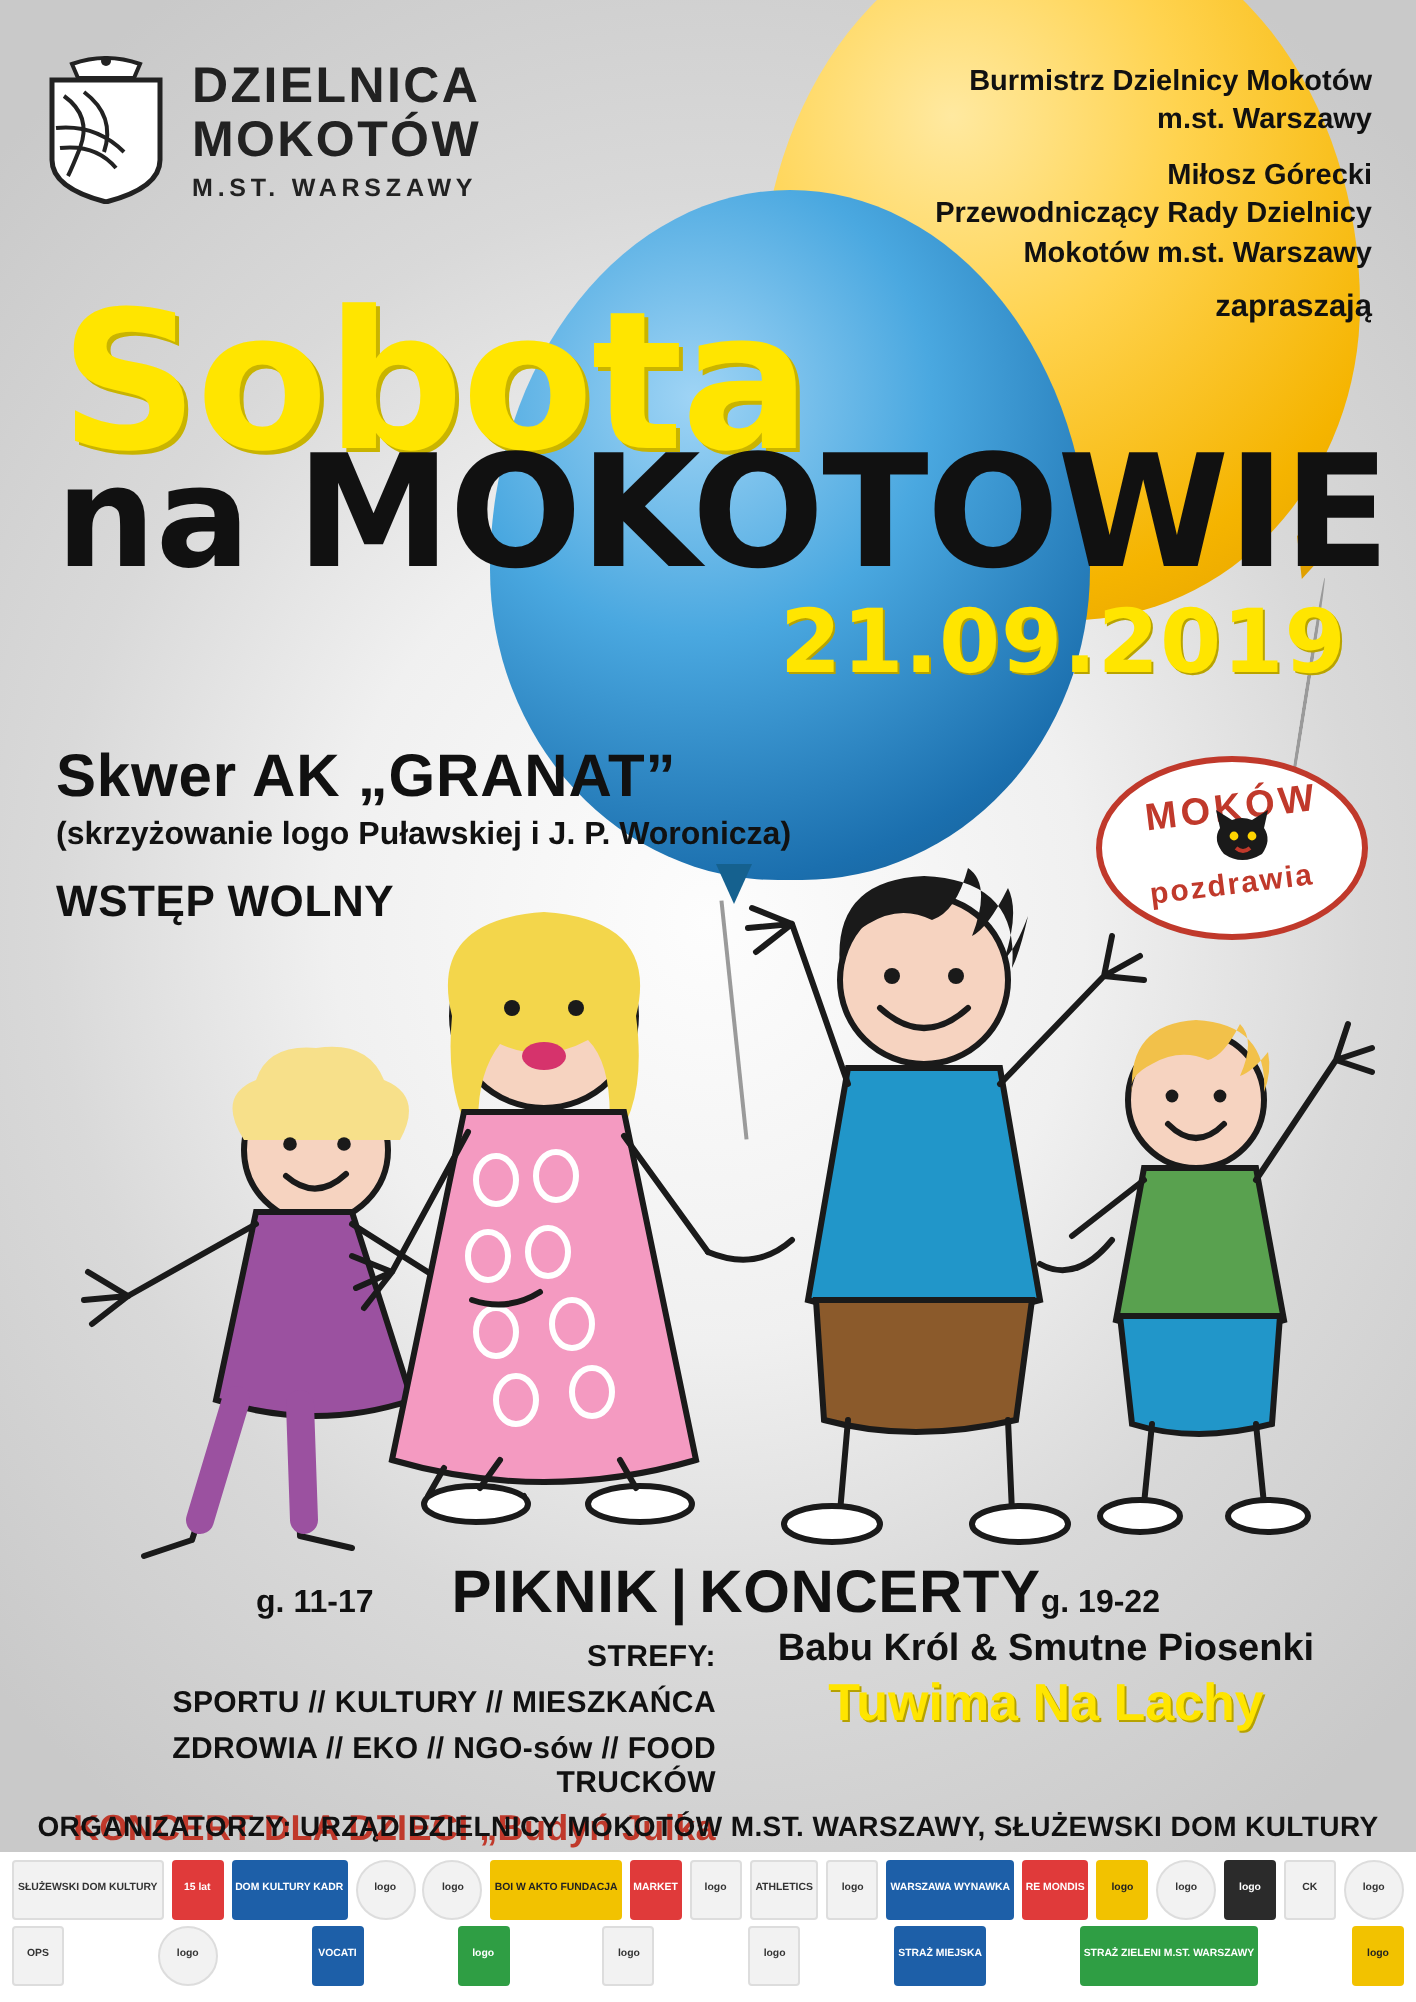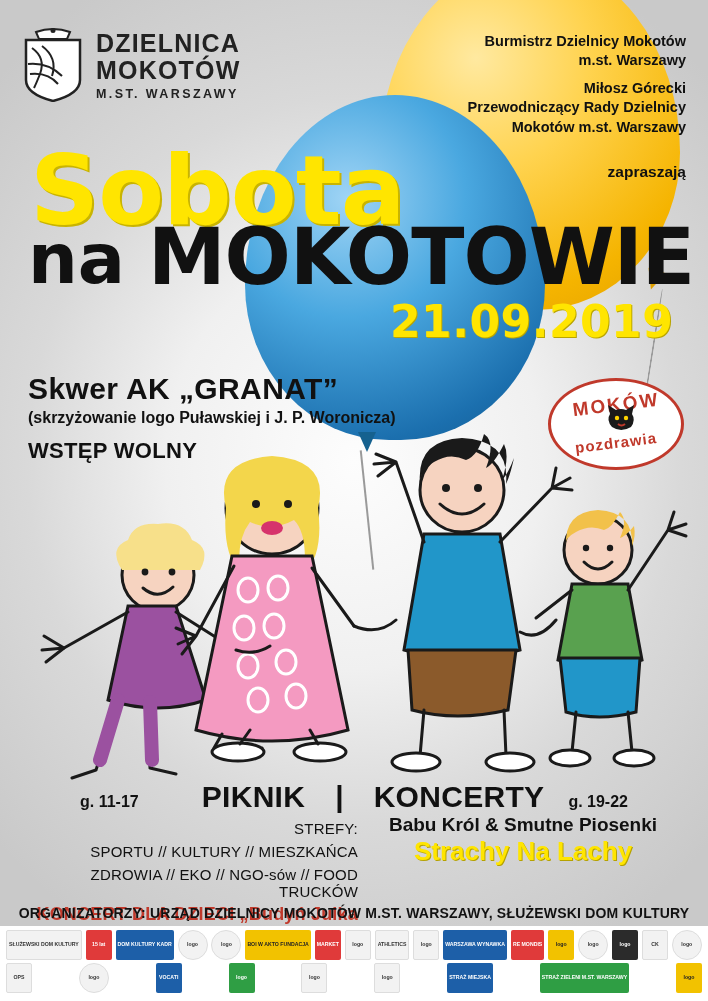--- a/index.html
+++ b/index.html
@@ -34,21 +34,21 @@
   
   .crest{position:absolute;left:22px;top:28px;width:62px;height:74px;}
   .crest svg{display:block}
   .crest-text{position:absolute;left:96px;top:30px;color:#222;}
   .crest-text .l1{font-size:25px;font-weight:bold;letter-spacing:1.2px;line-height:1.08;}
   .crest-text .l2{font-size:25px;font-weight:bold;letter-spacing:1.2px;line-height:1.08;}
   .crest-text .l3{font-size:12.5px;font-weight:bold;letter-spacing:2.4px;margin-top:3px;}
   
   .org{position:absolute;right:22px;top:32px;text-align:right;color:#111;font-size:14.5px;font-weight:bold;line-height:1.32;}
   .org .gap{height:9px;}
-  .org .invite{font-size:15.5px;margin-top:25px;}
+  .org .invite{font-size:15.5px;margin-top:7px;}
   
   .t-sobota{
     position:absolute;left:30px;top:135px;
     font-size:96px;font-weight:bold;color:#ffe500;
     font-family:"DejaVu Sans", sans-serif;
     letter-spacing:-1px;
     text-shadow:2px 2px 0 #c9b400;
   }
   .t-na{
     position:absolute;left:28px;top:218px;
@@ -74,27 +74,27 @@
   
   .stamp{position:absolute;left:548px;top:378px;width:136px;height:92px;}
   .stamp .oval{position:absolute;inset:0;border:3px solid #c0392b;border-radius:50%;background:#fff;}
   .stamp .st1{position:absolute;left:8px;top:16px;width:120px;text-align:center;color:#c0392b;font-weight:bold;font-size:19px;letter-spacing:2px;transform:rotate(-7deg);}
   .stamp .st2{position:absolute;left:8px;top:56px;width:120px;text-align:center;color:#c0392b;font-weight:bold;font-size:15px;letter-spacing:1px;transform:rotate(-7deg);}
   .stamp .cat{position:absolute;left:56px;top:24px;}
   
   .kids{position:absolute;left:0;top:400px;width:708px;height:390px;}
   
   .info{position:absolute;left:0;top:780px;width:708px;text-align:center;color:#111;}
-  .row-main{display:flex;justify-content:center;align-items:baseline;gap:24px;text-align:right;}
+  .row-main{display:flex;justify-content:center;align-items:baseline;gap:0;text-align:right;}
   .row-main .g1{font-size:16px;font-weight:bold;}
   .row-main .piknik{font-size:30px;font-weight:bold;letter-spacing:0.3px;margin-left:39px;}
   .row-main .bar{font-size:30px;font-weight:bold;color:#111;margin:0 6px;}
   .row-main .koncerty{font-size:30px;font-weight:bold;letter-spacing:0.3px;}
   .row-main .g2{font-size:16px;font-weight:bold;}
-  .strefy{font-size:15px;font-weight:normal;margin-top:6px;letter-spacing:0.2px;}
+  .strefy{font-size:15px;font-weight:bold;margin-top:6px;letter-spacing:0.2px;}
   .babu{font-size:19px;font-weight:bold;}
   .strachy{font-size:26px;font-weight:bold;color:#ffe500;text-shadow:1px 1px 0 #b6a200;}
   .koncert-dzieci{font-size:18px;font-weight:bold;color:#c0392b;margin-top:4px;letter-spacing:0.2px;}
   .right-col{position:absolute;right:30px;top:34px;width:310px;text-align:center;}
   .left-col{position:absolute;left:18px;top:34px;width:340px;text-align:right;}
   .orgline{position:absolute;left:0;top:905px;width:708px;text-align:center;font-size:14px;font-weight:bold;color:#111;letter-spacing:0.2px;}
   
   .logos{position:absolute;left:0;top:926px;width:708px;height:75px;background:#ffffff;}
   .logo-row{display:flex;flex-wrap:wrap;align-items:center;justify-content:space-between;padding:4px 6px;gap:3px;}
   .logo{height:30px;min-width:26px;display:flex;align-items:center;justify-content:center;
@@ -255,21 +255,21 @@
 
     <div class="left-col">
       <div class="strefy lbl">STREFY:</div>
       <div class="strefy">SPORTU // KULTURY // MIESZKAŃCA</div>
       <div class="strefy">ZDROWIA  // EKO // NGO-sów // FOOD TRUCKÓW</div>
       <div class="koncert-dzieci">KONCERT DLA DZIECI „Budyń Julka Tuwima”</div>
     </div>
 
     <div class="right-col">
       <div class="babu">Babu Król &amp; Smutne Piosenki</div>
-      <div class="strachy">Strachy Na Lachy</div>
+      <div class="strachy">Tuwima Na Lachy</div>
     </div>
   </div>
 
   <div class="orgline">ORGANIZATORZY: URZĄD DZIELNICY MOKOTÓW M.ST. WARSZAWY, SŁUŻEWSKI DOM KULTURY</div>
 
   <div class="logos">
     <div class="logo-row" id="logo-row-1">
         <div class="logo lg-plain">SŁUŻEWSKI DOM KULTURY</div>
         <div class="logo lg-red">15 lat</div>
         <div class="logo lg-blue">DOM KULTURY KADR</div>

